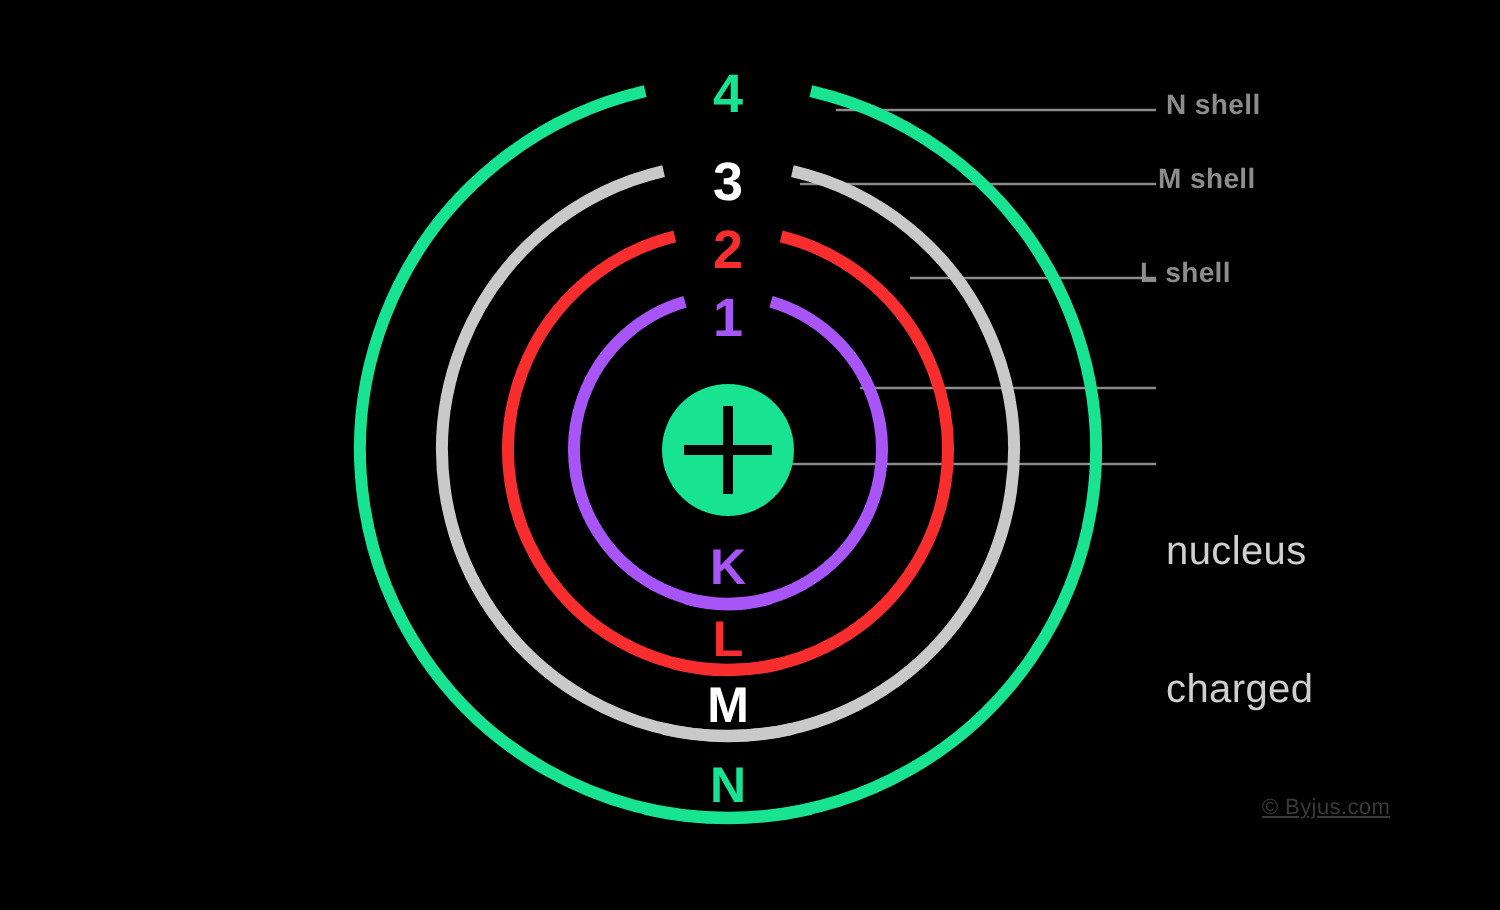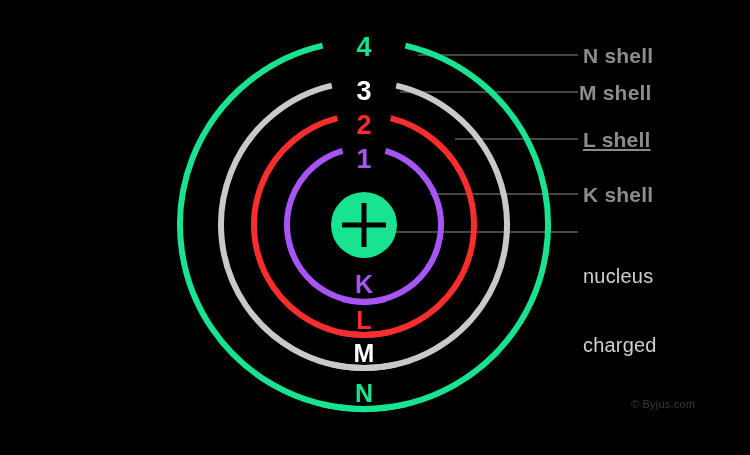--- a/index.html
+++ b/index.html
@@ -44,21 +44,21 @@
   }
   
   .shell-letter {
     font-size: 25px;
     font-weight: bold;
     text-align: center;
     width: 40px;
   }
   
   .callout {
-    font-size: 21px;
+    font-size: 14px;
     font-weight: bold;
     color: #8c8c8c;
     letter-spacing: 0.2px;
   }
   .callout-nucleus {
     font-size: 20px;
     font-weight: normal;
     color: #cfcfcf;
     line-height: 1.15;
     letter-spacing: 0.2px;
@@ -111,23 +111,22 @@
   <div class="txt shell-num" style="left:344px; top:112px; color:#f82e2e;">2</div>
   <div class="txt shell-num" style="left:344px; top:146px; color:#a855f7;">1</div>
 
   <div class="txt shell-letter" style="left:344px; top:272px; color:#a855f7;">K</div>
   <div class="txt shell-letter" style="left:344px; top:308px; color:#f82e2e;">L</div>
   <div class="txt shell-letter" style="left:344px; top:341px; color:#ffffff;">M</div>
   <div class="txt shell-letter" style="left:344px; top:381px; color:#17e391;">N</div>
 
   <div class="txt callout" style="left:583px; top:45px;">N shell</div>
   <div class="txt callout" style="left:579px; top:82px;">M shell</div>
-  <div class="txt callout" style="left:583px; top:129px;text-decoration:underline;">L shell</div>
-  <div class="txt callout" style="left:583px; top:184px;">K shell</div>
+  <div class="txt callout" style="left:570px; top:129px;">L shell</div>
 
   <div class="txt callout-nucleus" style="left:583px; top:219px;">
     <div>nucleus</div>
     <div>charged</div>
   </div>
 
-  <div class="txt credit" style="left:631px; top:399px;">© Byjus.com</div>
+  <div class="txt credit" style="left:631px; top:399px;text-decoration:underline;">© Byjus.com</div>
 
 </div>
 
 </body></html>

